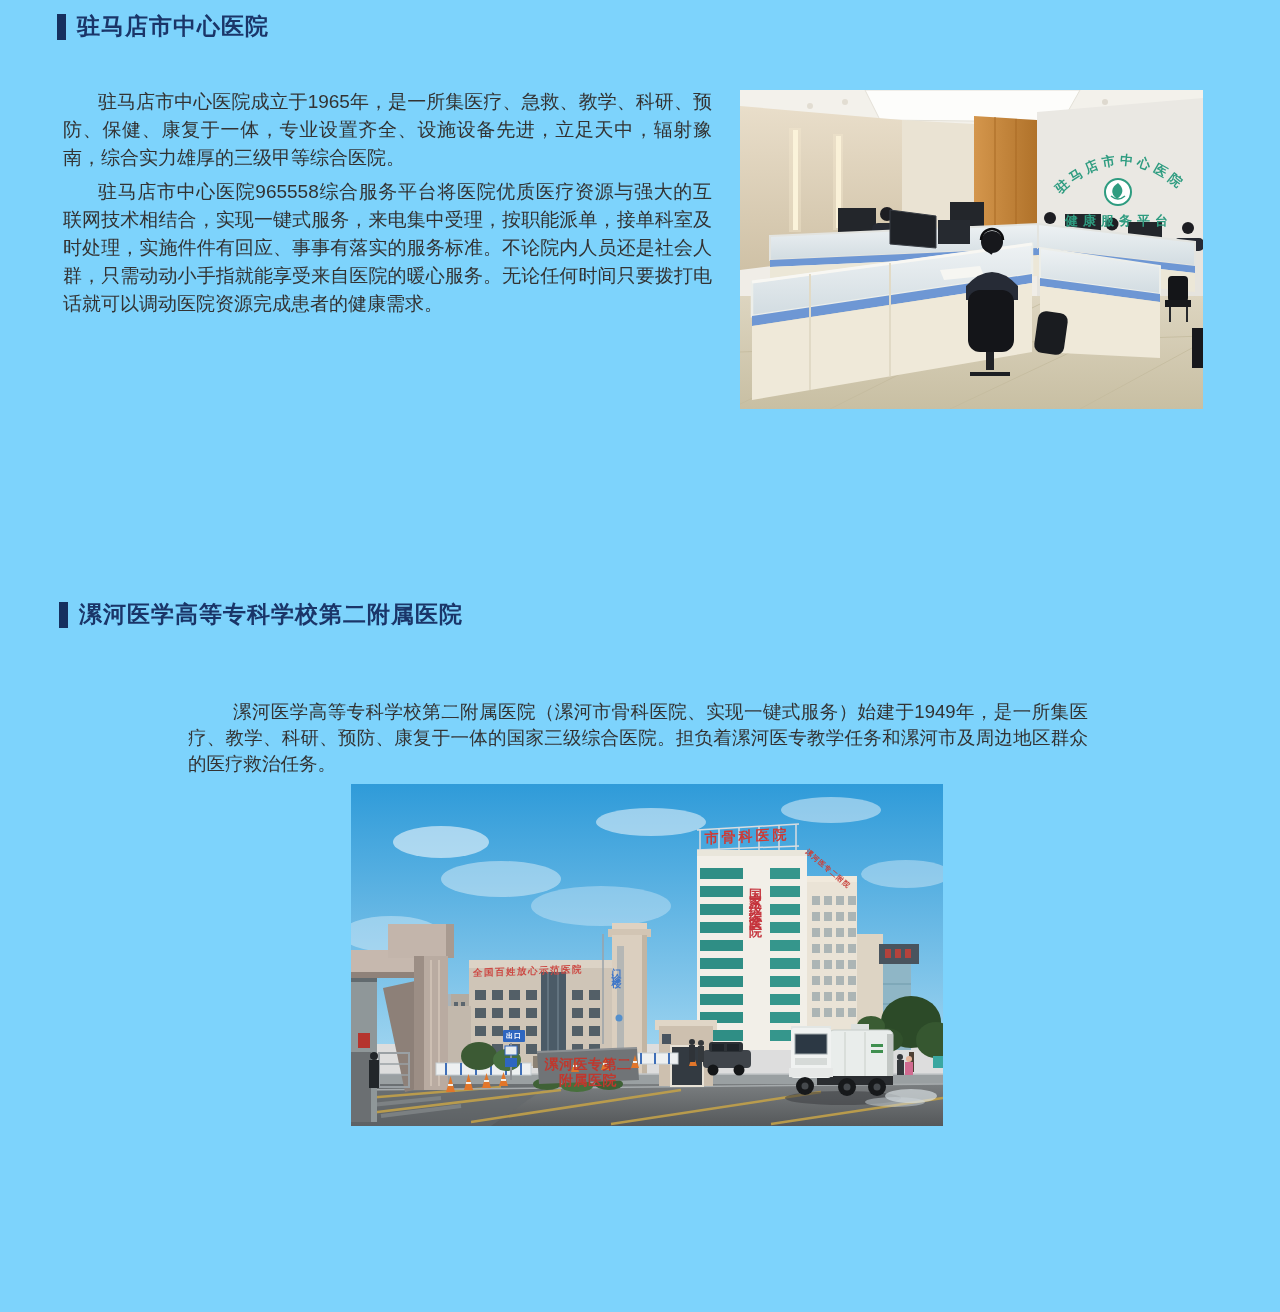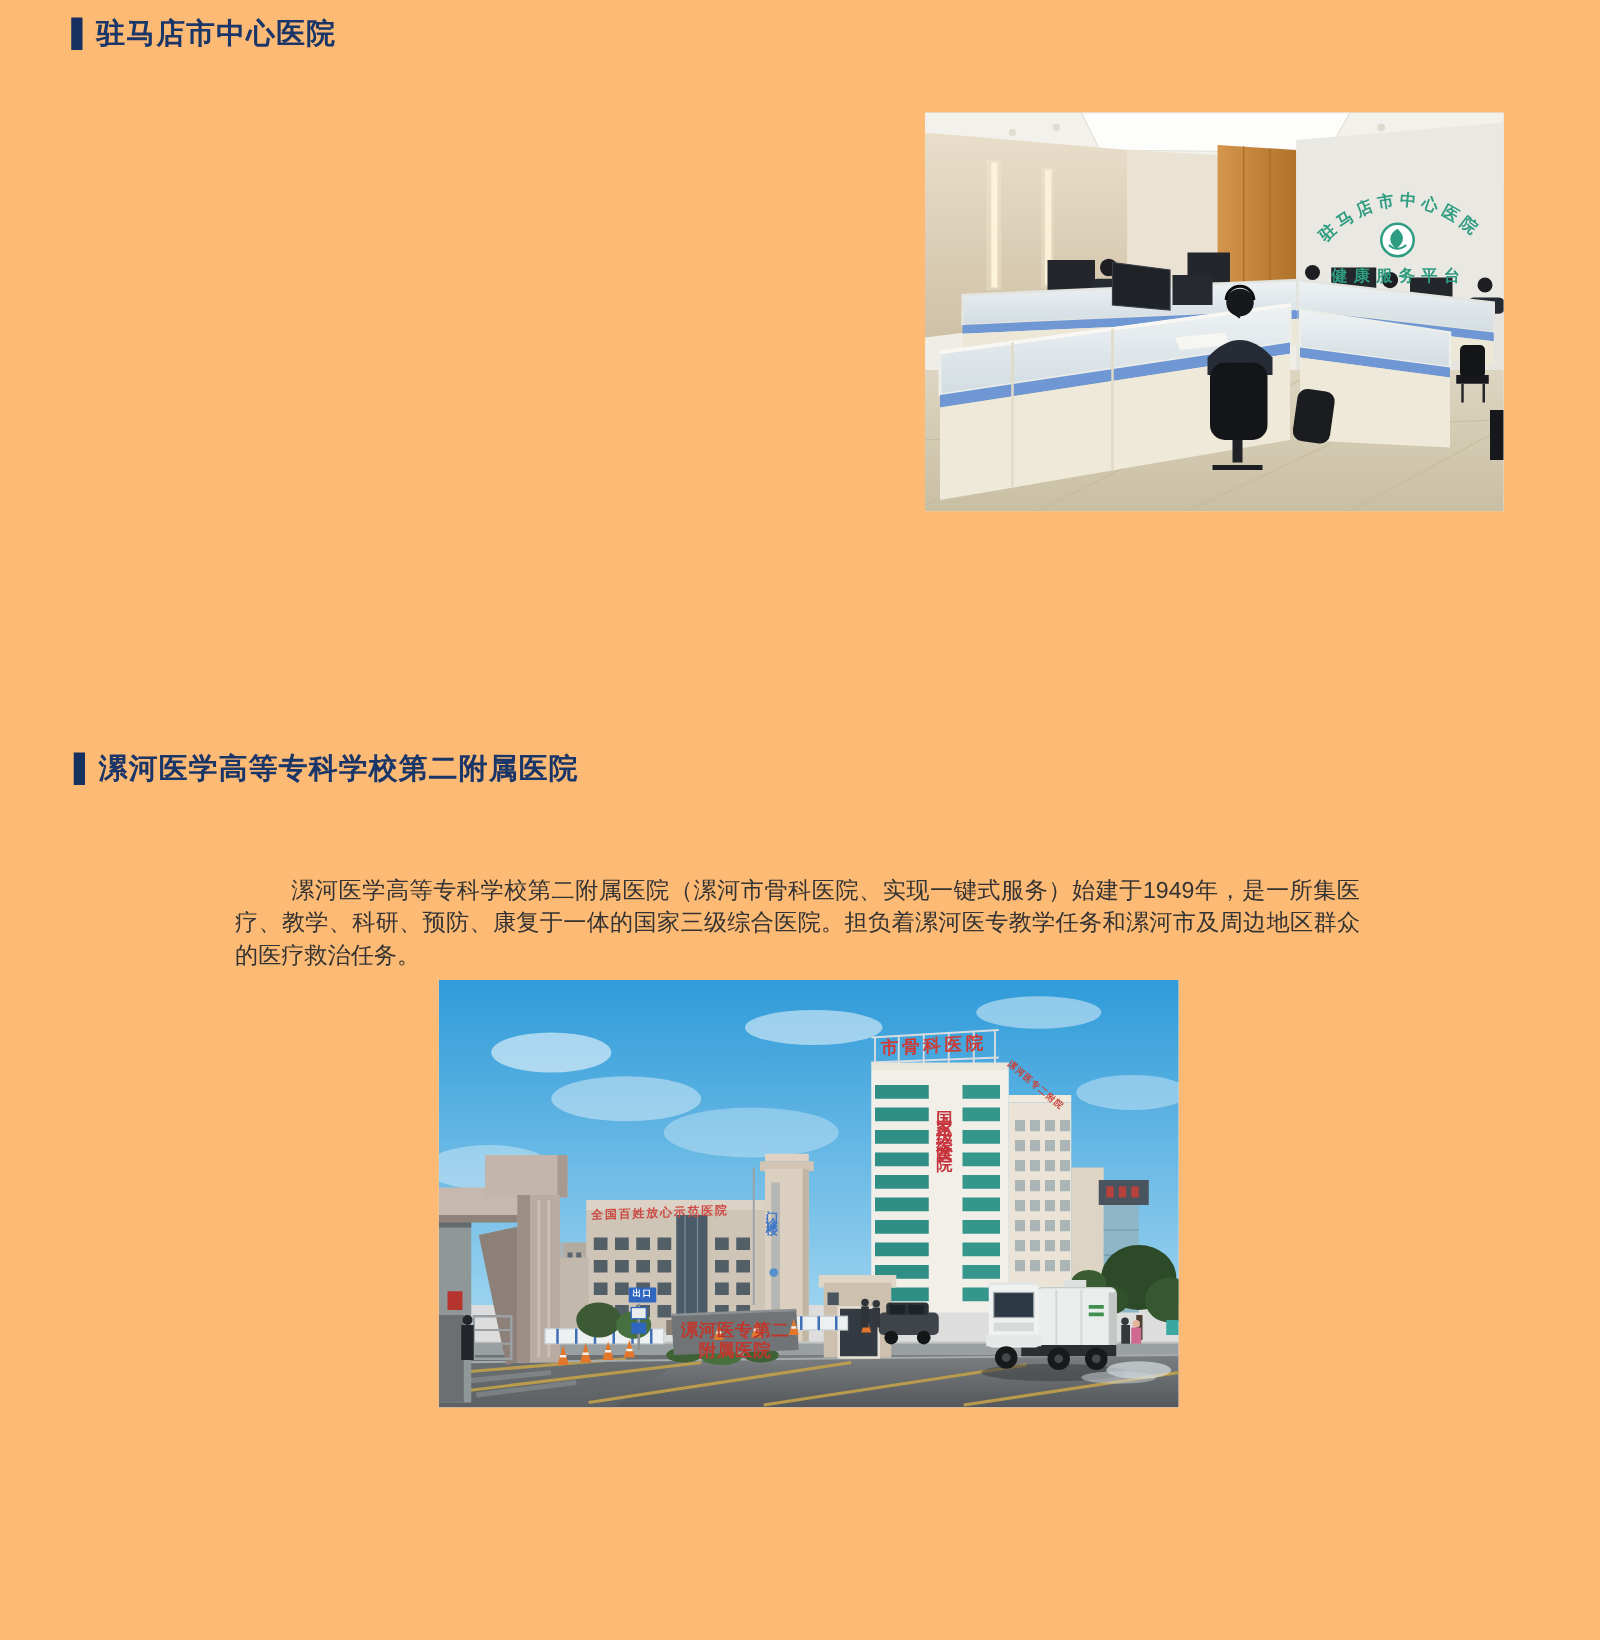--- a/index.html
+++ b/index.html
@@ -1,17 +1,17 @@
 <!DOCTYPE html>
 <html><head>
 <meta charset="utf-8">
 <style>
   html,body{margin:0;padding:0;background:#ffffff;}
   body{width:1280px;height:1312px;font-family:"Liberation Sans","DejaVu Sans",sans-serif;}
-  .page{position:relative;width:1280px;height:1312px;background:#fdba74;overflow:hidden;}
+  .page{position:relative;width:1280px;height:1312px;background:#7dd3fc;overflow:hidden;}
 
   .heading{position:absolute;display:flex;align-items:center;margin:0;color:#1a3568;font-size:23px;font-weight:bold;letter-spacing:1px;}
   .hbar{display:inline-block;width:9px;height:26px;background:#16305f;margin-right:11px;}
   .h1pos{left:57px;top:11px;}
   .h2pos{left:59px;top:599px;}
 
   .textcol{position:absolute;color:#333333;text-align:justify;}
   .textcol p{margin:0;}
   .s1{left:63px;top:88px;width:649px;font-size:19px;line-height:28px;}
   .s1 p{text-indent:35px;}
@@ -39,20 +39,22 @@
 
 <div class="page">
 
   <section>
     <h2 class="heading h1pos">
       <span class="hbar"></span>
       <span>驻马店市中心医院</span>
     </h2>
 
     <div class="textcol s1">
+      <p>驻马店市中心医院成立于1965年，是一所集医疗、急救、教学、科研、预防、保健、康复于一体，专业设置齐全、设施设备先进，立足天中，辐射豫南，综合实力雄厚的三级甲等综合医院。</p>
+      <p>驻马店市中心医院965558综合服务平台将医院优质医疗资源与强大的互联网技术相结合，实现一键式服务，来电集中受理，按职能派单，接单科室及时处理，实施件件有回应、事事有落实的服务标准。不论院内人员还是社会人群，只需动动小手指就能享受来自医院的暖心服务。无论任何时间只要拨打电话就可以调动医院资源完成患者的健康需求。</p>
     </div>
 
     <figure class="photo photo1">
       <svg width="463" height="319" viewBox="0 0 463 319">
         <defs>
           <linearGradient id="p1wall" x1="0" y1="0" x2="0" y2="1">
               <stop offset="0" stop-color="#e9deca"></stop>
               <stop offset="1" stop-color="#cfc1a6"></stop>
             </linearGradient>
           <linearGradient id="p1floor" x1="0" y1="0" x2="0" y2="1">

